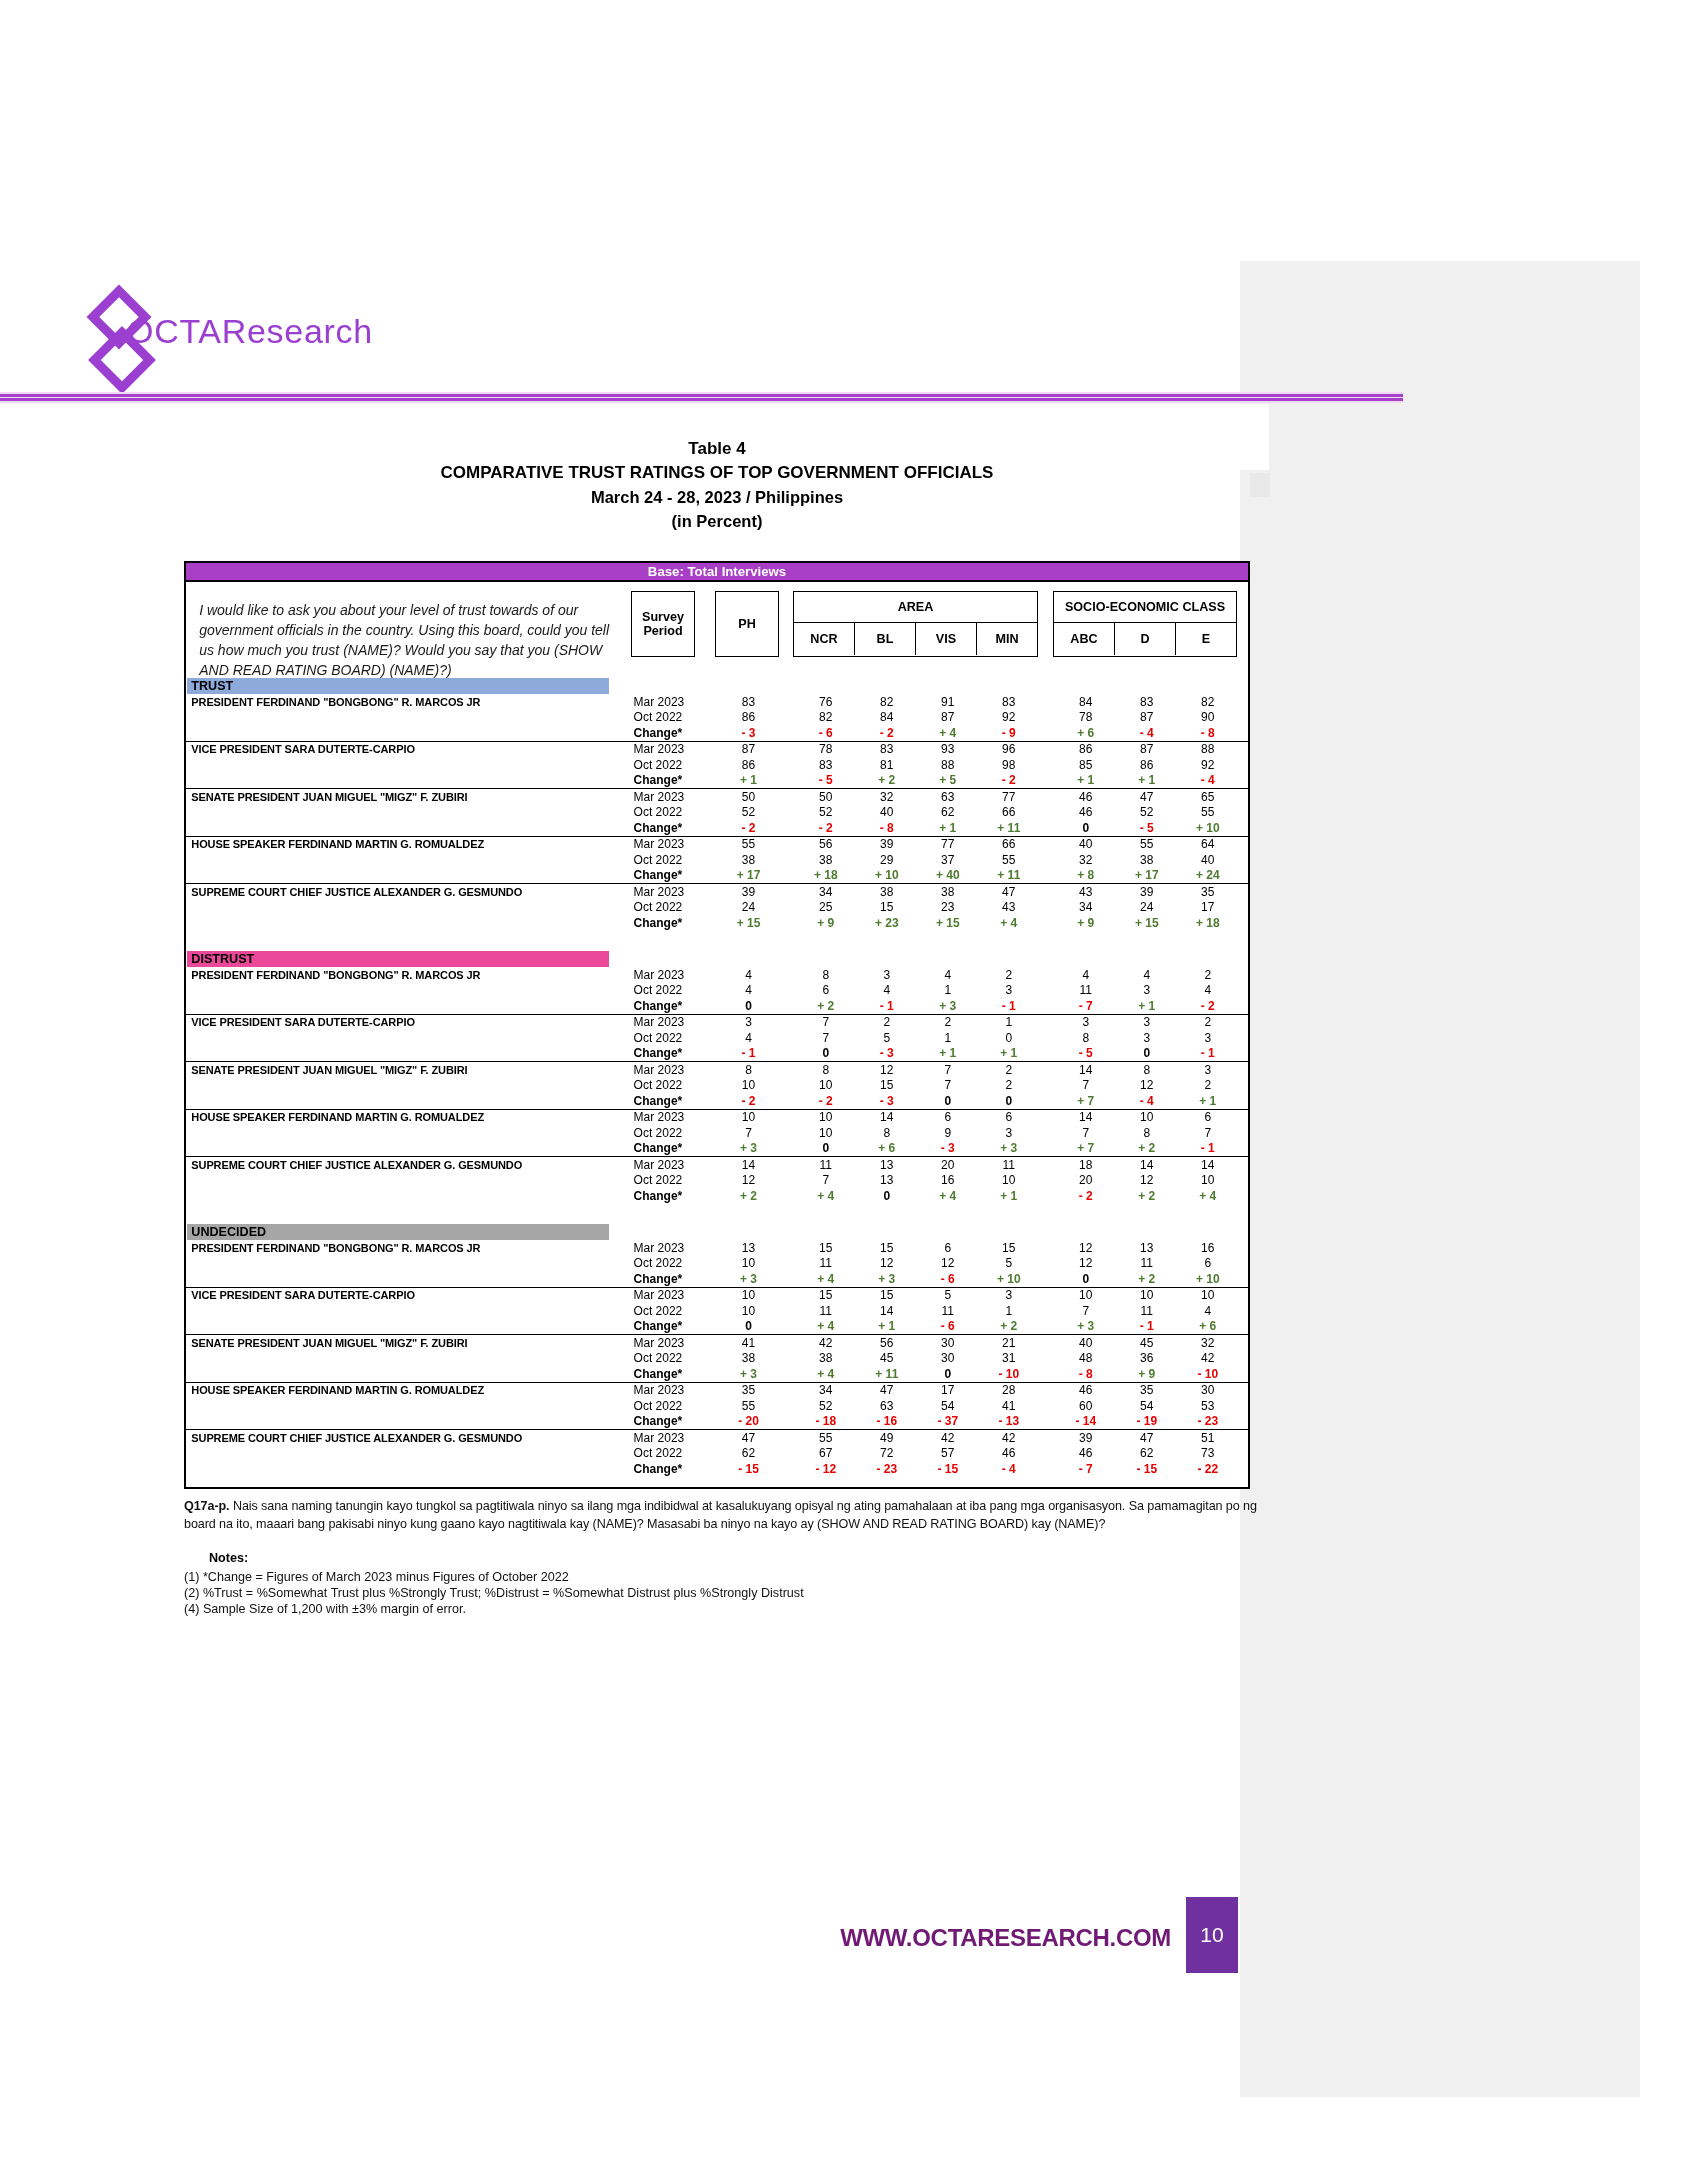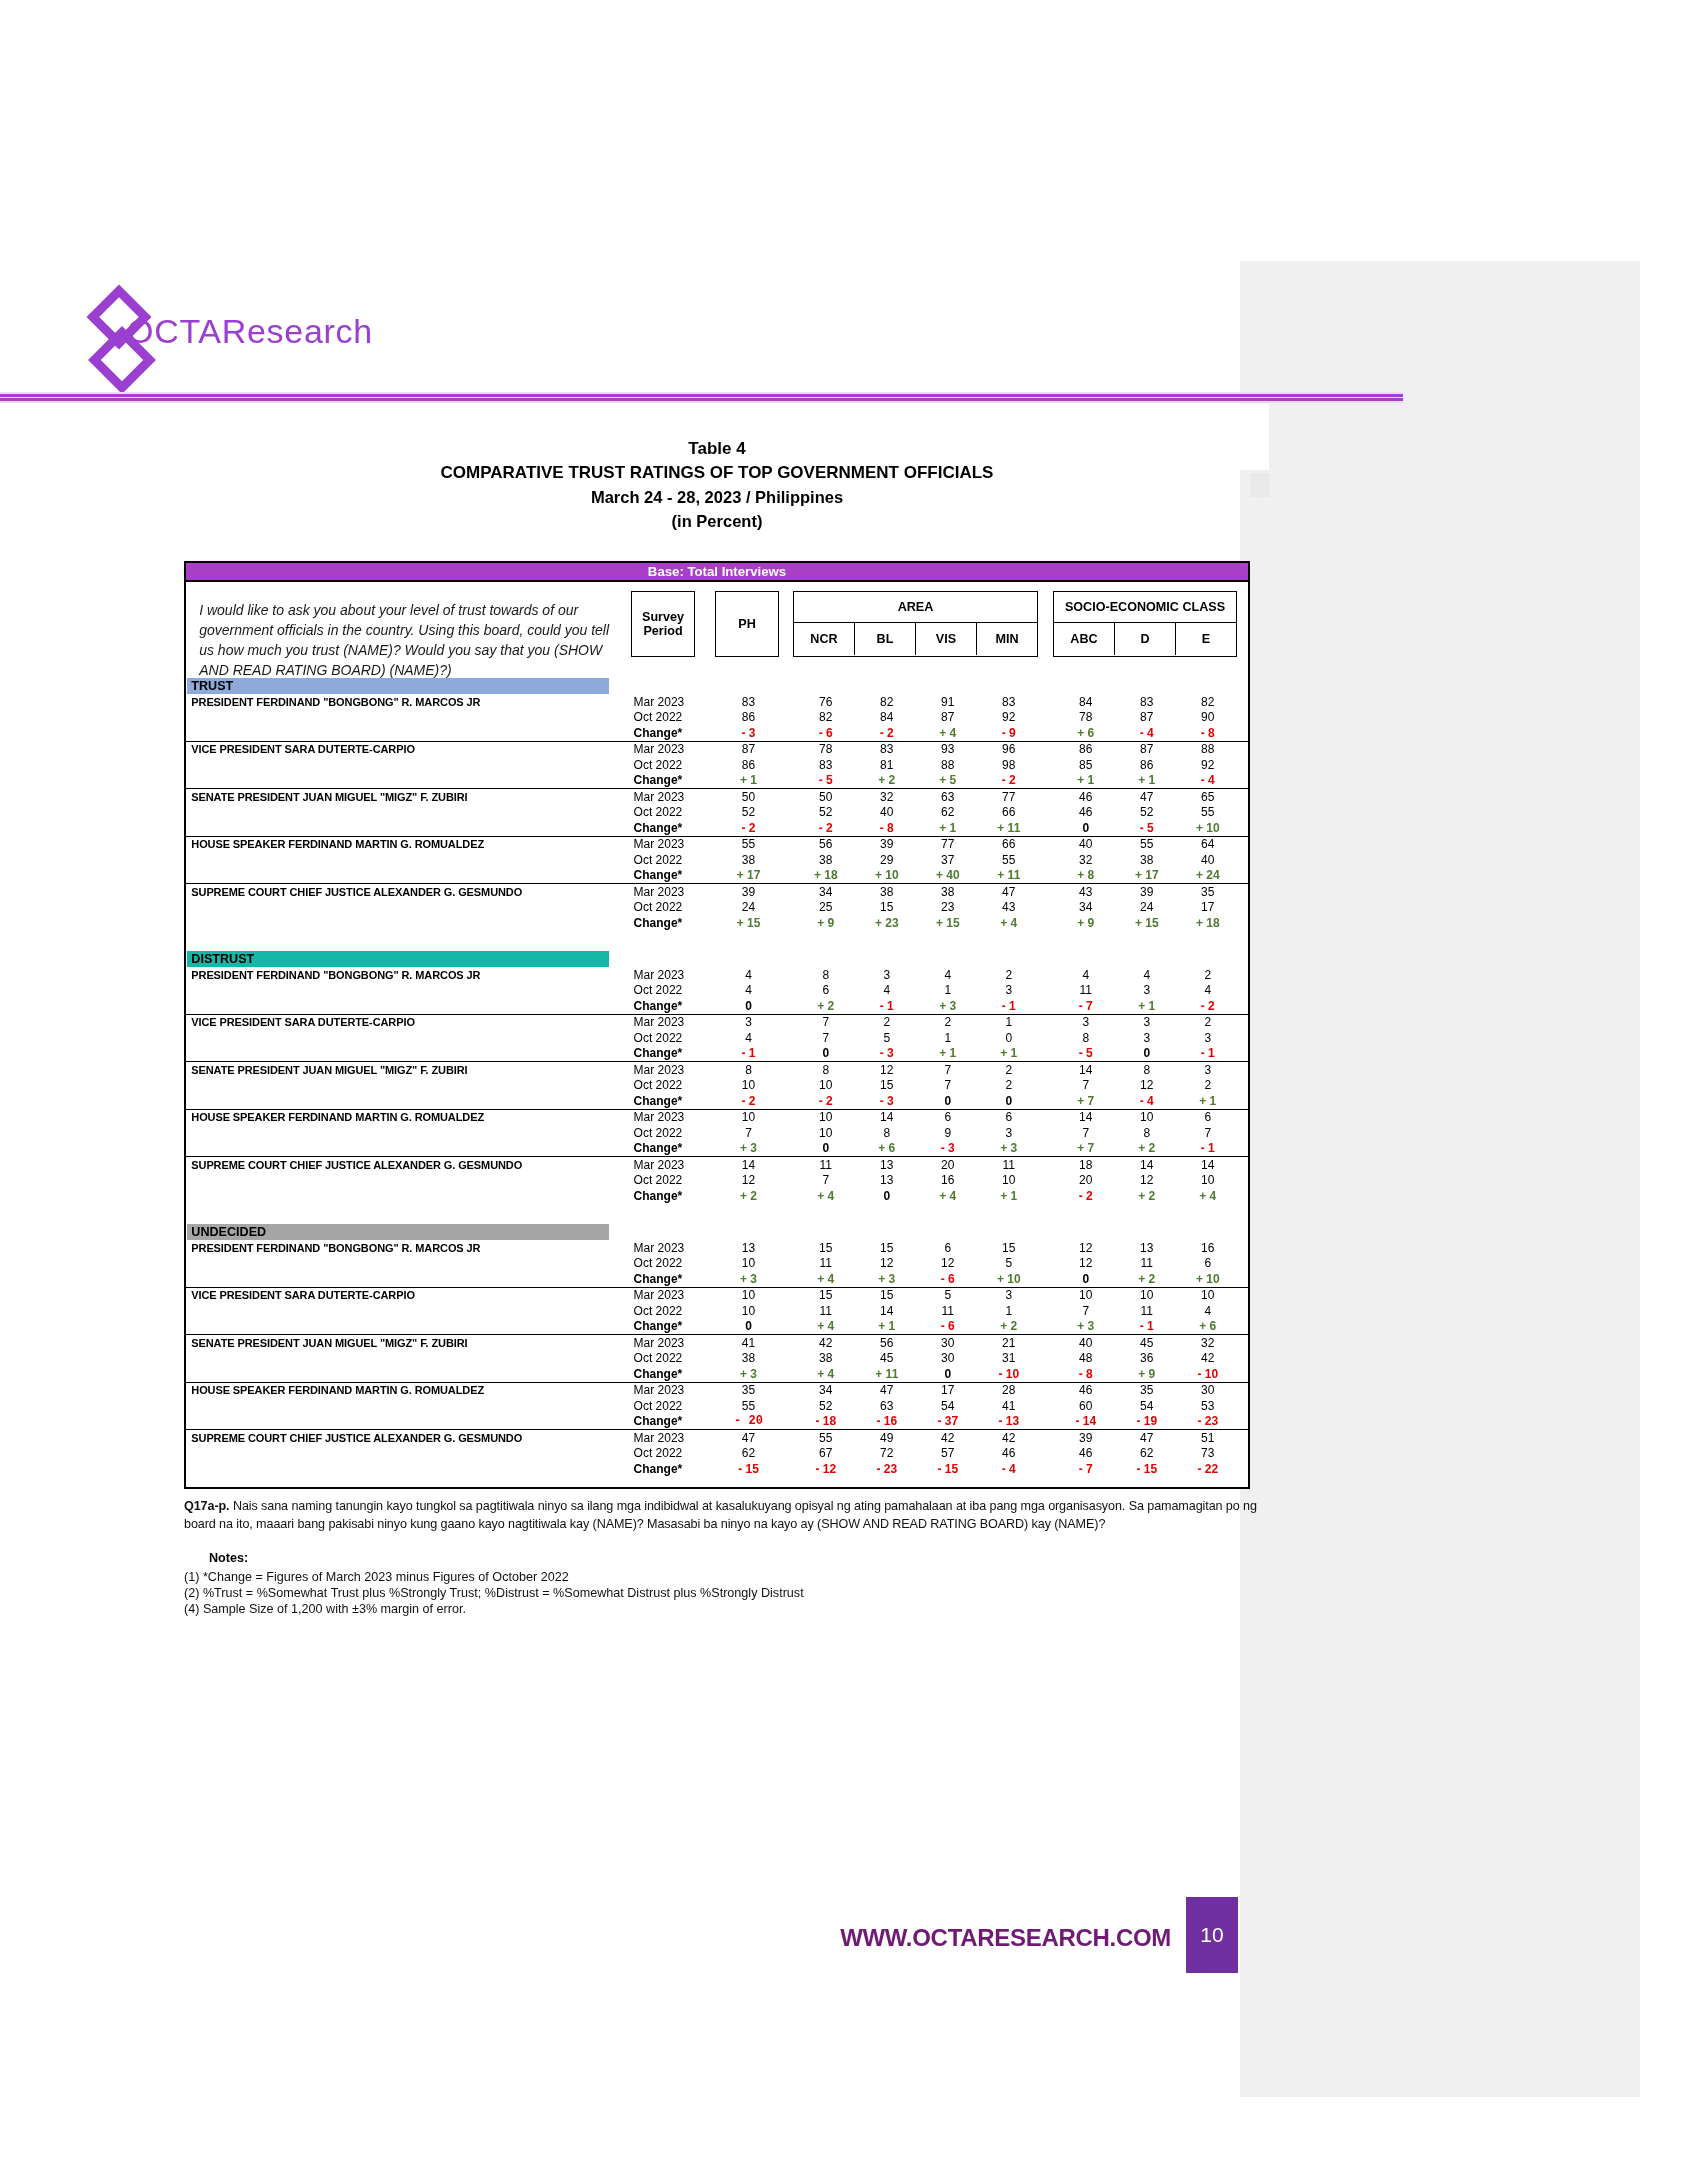--- a/index.html
+++ b/index.html
@@ -305,21 +305,21 @@
             <div class="cval" style="grid-column: 6; color: rgb(78, 123, 48);">+ 23</div>
             <div class="cval" style="grid-column: 7; color: rgb(78, 123, 48);">+ 15</div>
             <div class="cval" style="grid-column: 8; color: rgb(78, 123, 48);">+ 4</div>
             <div class="cval" style="grid-column: 10; color: rgb(78, 123, 48);">+ 9</div>
             <div class="cval" style="grid-column: 11; color: rgb(78, 123, 48);">+ 15</div>
             <div class="cval" style="grid-column: 12; color: rgb(78, 123, 48);">+ 18</div>
           </div>
         </div>
       </div>
       <div class="section">
-        <div class="sec-bar" style="background: #14b8a6;">DISTRUST</div>
+        <div class="sec-bar" style="background: #ec4899;">DISTRUST</div>
         <div class="official">
           <div class="trow">
             <div class="cname">PRESIDENT FERDINAND "BONGBONG" R. MARCOS JR</div>
             <div class="cperiod">Mar 2023</div>
             <div class="cval" style="grid-column: 3;">4</div>
             <div class="cval" style="grid-column: 5;">8</div>
             <div class="cval" style="grid-column: 6;">3</div>
             <div class="cval" style="grid-column: 7;">4</div>
             <div class="cval" style="grid-column: 8;">2</div>
             <div class="cval" style="grid-column: 10;">4</div>
@@ -641,21 +641,21 @@
             <div class="cval" style="grid-column: 6;">63</div>
             <div class="cval" style="grid-column: 7;">54</div>
             <div class="cval" style="grid-column: 8;">41</div>
             <div class="cval" style="grid-column: 10;">60</div>
             <div class="cval" style="grid-column: 11;">54</div>
             <div class="cval" style="grid-column: 12;">53</div>
           </div>
           <div class="trow change">
             <div class="cname"></div>
             <div class="cperiod">Change*</div>
-            <div class="cval" style="grid-column: 3; color: rgb(230, 0, 0); font-family: Liberation Mono, monospace;">- 20</div>
+            <div class="cval" style="grid-column: 3; color: rgb(230, 0, 0);">- 20</div>
             <div class="cval" style="grid-column: 5; color: rgb(230, 0, 0);">- 18</div>
             <div class="cval" style="grid-column: 6; color: rgb(230, 0, 0);">- 16</div>
             <div class="cval" style="grid-column: 7; color: rgb(230, 0, 0);">- 37</div>
             <div class="cval" style="grid-column: 8; color: rgb(230, 0, 0);">- 13</div>
             <div class="cval" style="grid-column: 10; color: rgb(230, 0, 0);">- 14</div>
             <div class="cval" style="grid-column: 11; color: rgb(230, 0, 0);">- 19</div>
             <div class="cval" style="grid-column: 12; color: rgb(230, 0, 0);">- 23</div>
           </div>
         </div>
         <div class="official sep">

